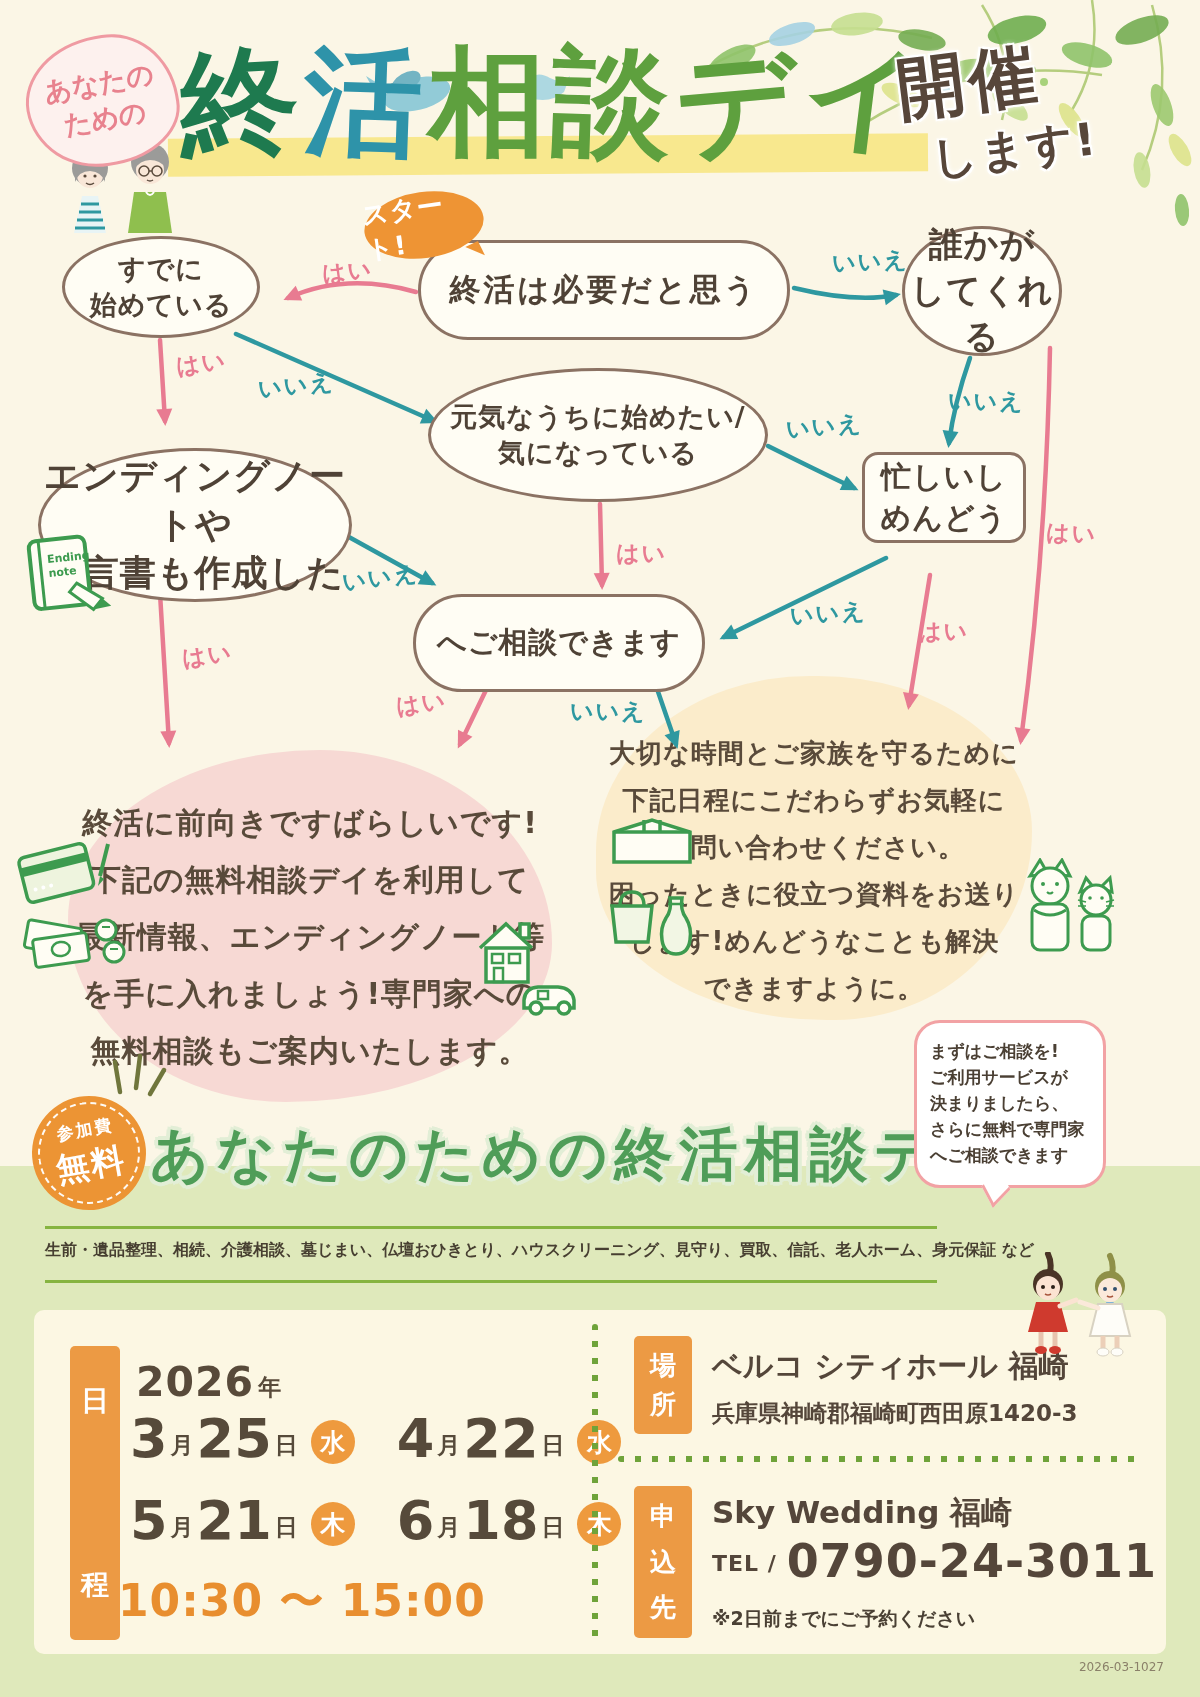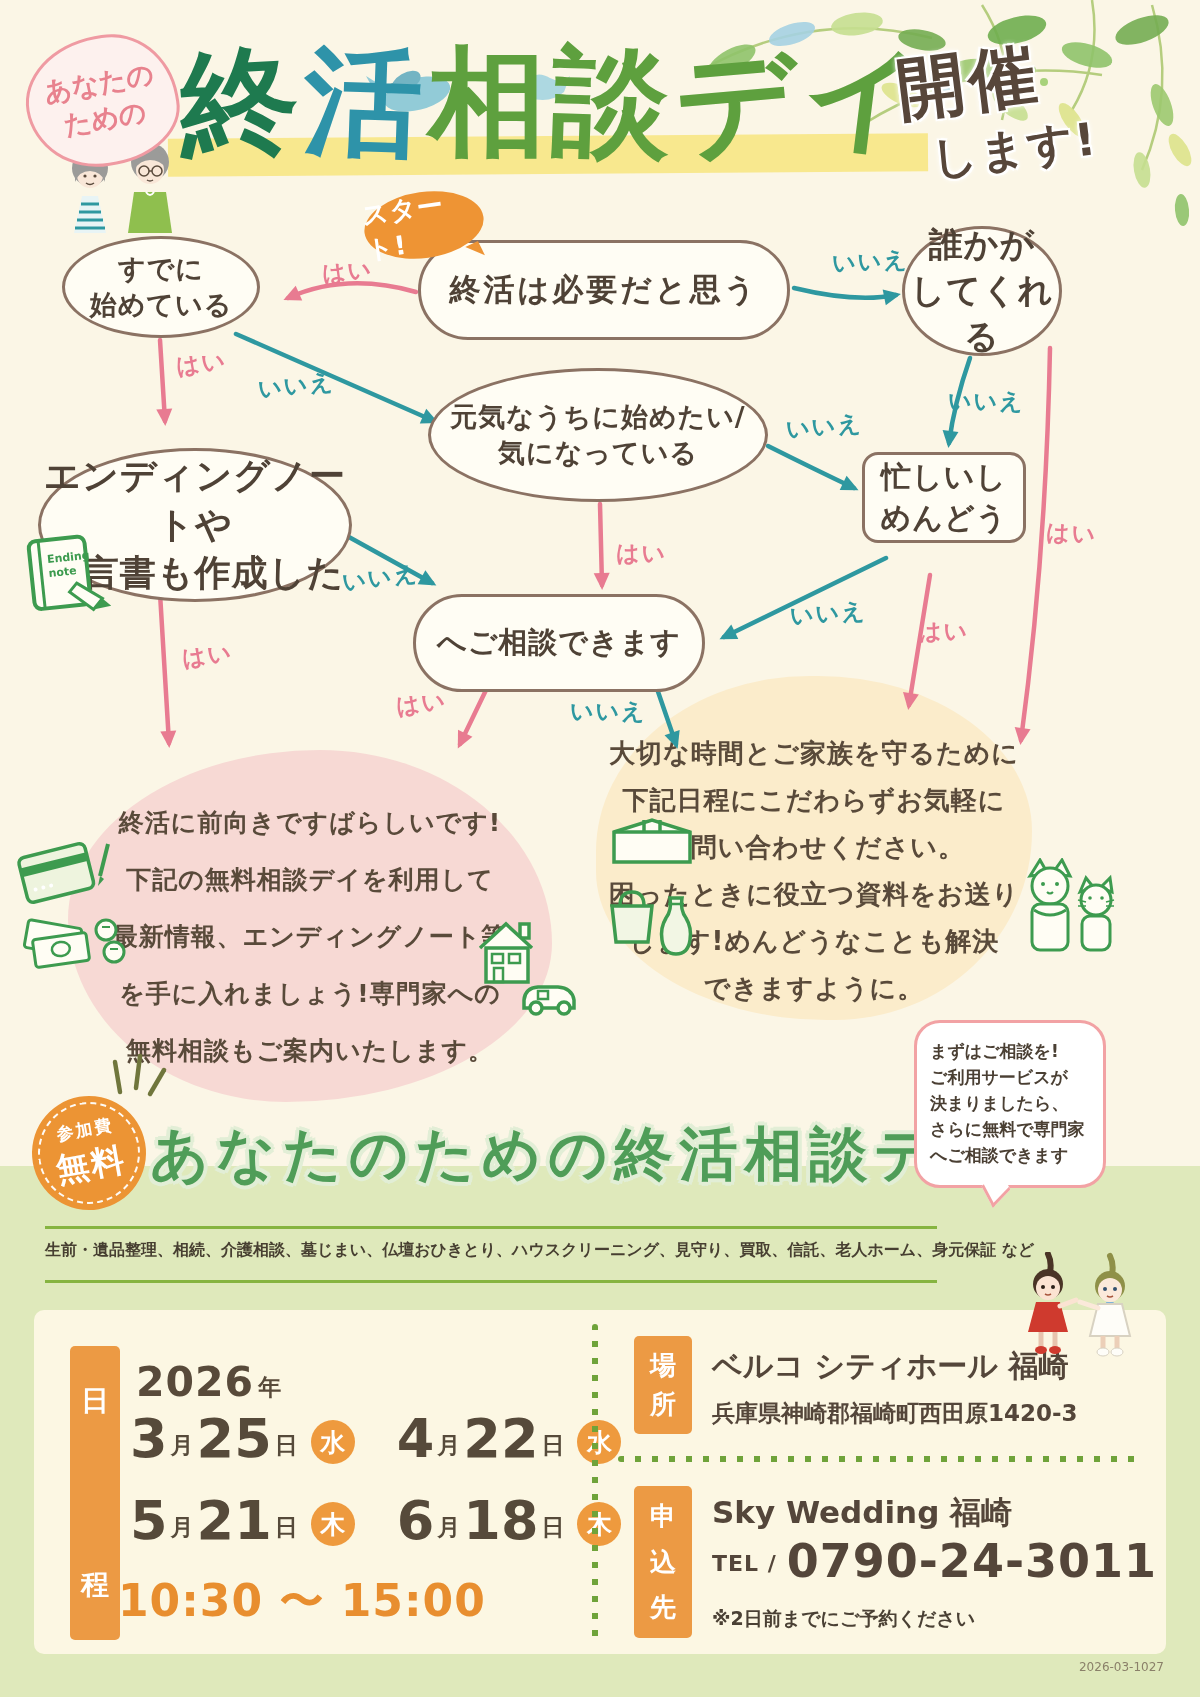--- a/index.html
+++ b/index.html
@@ -42,21 +42,21 @@
   .start-badge::after{content:"";position:absolute;right:6px;bottom:-8px;width:0;height:0;
     border-left:14px solid transparent;border-top:16px solid #ee9434;transform:rotate(-18deg)}
   .edge-label{position:absolute;font-weight:800;z-index:4;font-size:23px;letter-spacing:2px;white-space:nowrap}
   .yes{color:#e87b91}.no{color:#2e98a0}
   .pk{stroke:#e87b91}.tl{stroke:#2e98a0}
 
   
   .blob{position:absolute;z-index:1;text-align:center;font-weight:800;color:#594a3a}
   .blob-pink{left:68px;top:750px;width:484px;height:352px;background:#f7d9d4;
     border-radius:52% 48% 55% 45%/48% 55% 45% 52%;padding-top:44px}
-  .blob-pink div{font-size:25px;line-height:57px;letter-spacing:1px}
+  .blob-pink div{font-size:30px;line-height:57px;letter-spacing:1px}
   .blob-orange{left:596px;top:676px;width:436px;height:344px;background:#fbeccb;
     border-radius:50% 50% 46% 54%/52% 46% 56% 44%;padding-top:54px}
   .blob-orange div{font-size:26px;line-height:47px;letter-spacing:1px}
 
   
   .band{left:0;top:1166px;width:1200px;height:531px;background:#dfe9bb;z-index:0}
   .fee-badge{left:32px;top:1096px;width:114px;height:114px;background:#ec9434;border-radius:50%;transform:rotate(-10deg);
     z-index:5;display:flex;flex-direction:column;align-items:center;justify-content:center;color:#fff;font-weight:800}
   .fee-badge .ring{position:absolute;inset:6px;border:2px dashed rgba(255,255,255,.95);border-radius:50%}
   .fee-top{font-size:17px;letter-spacing:2px}

